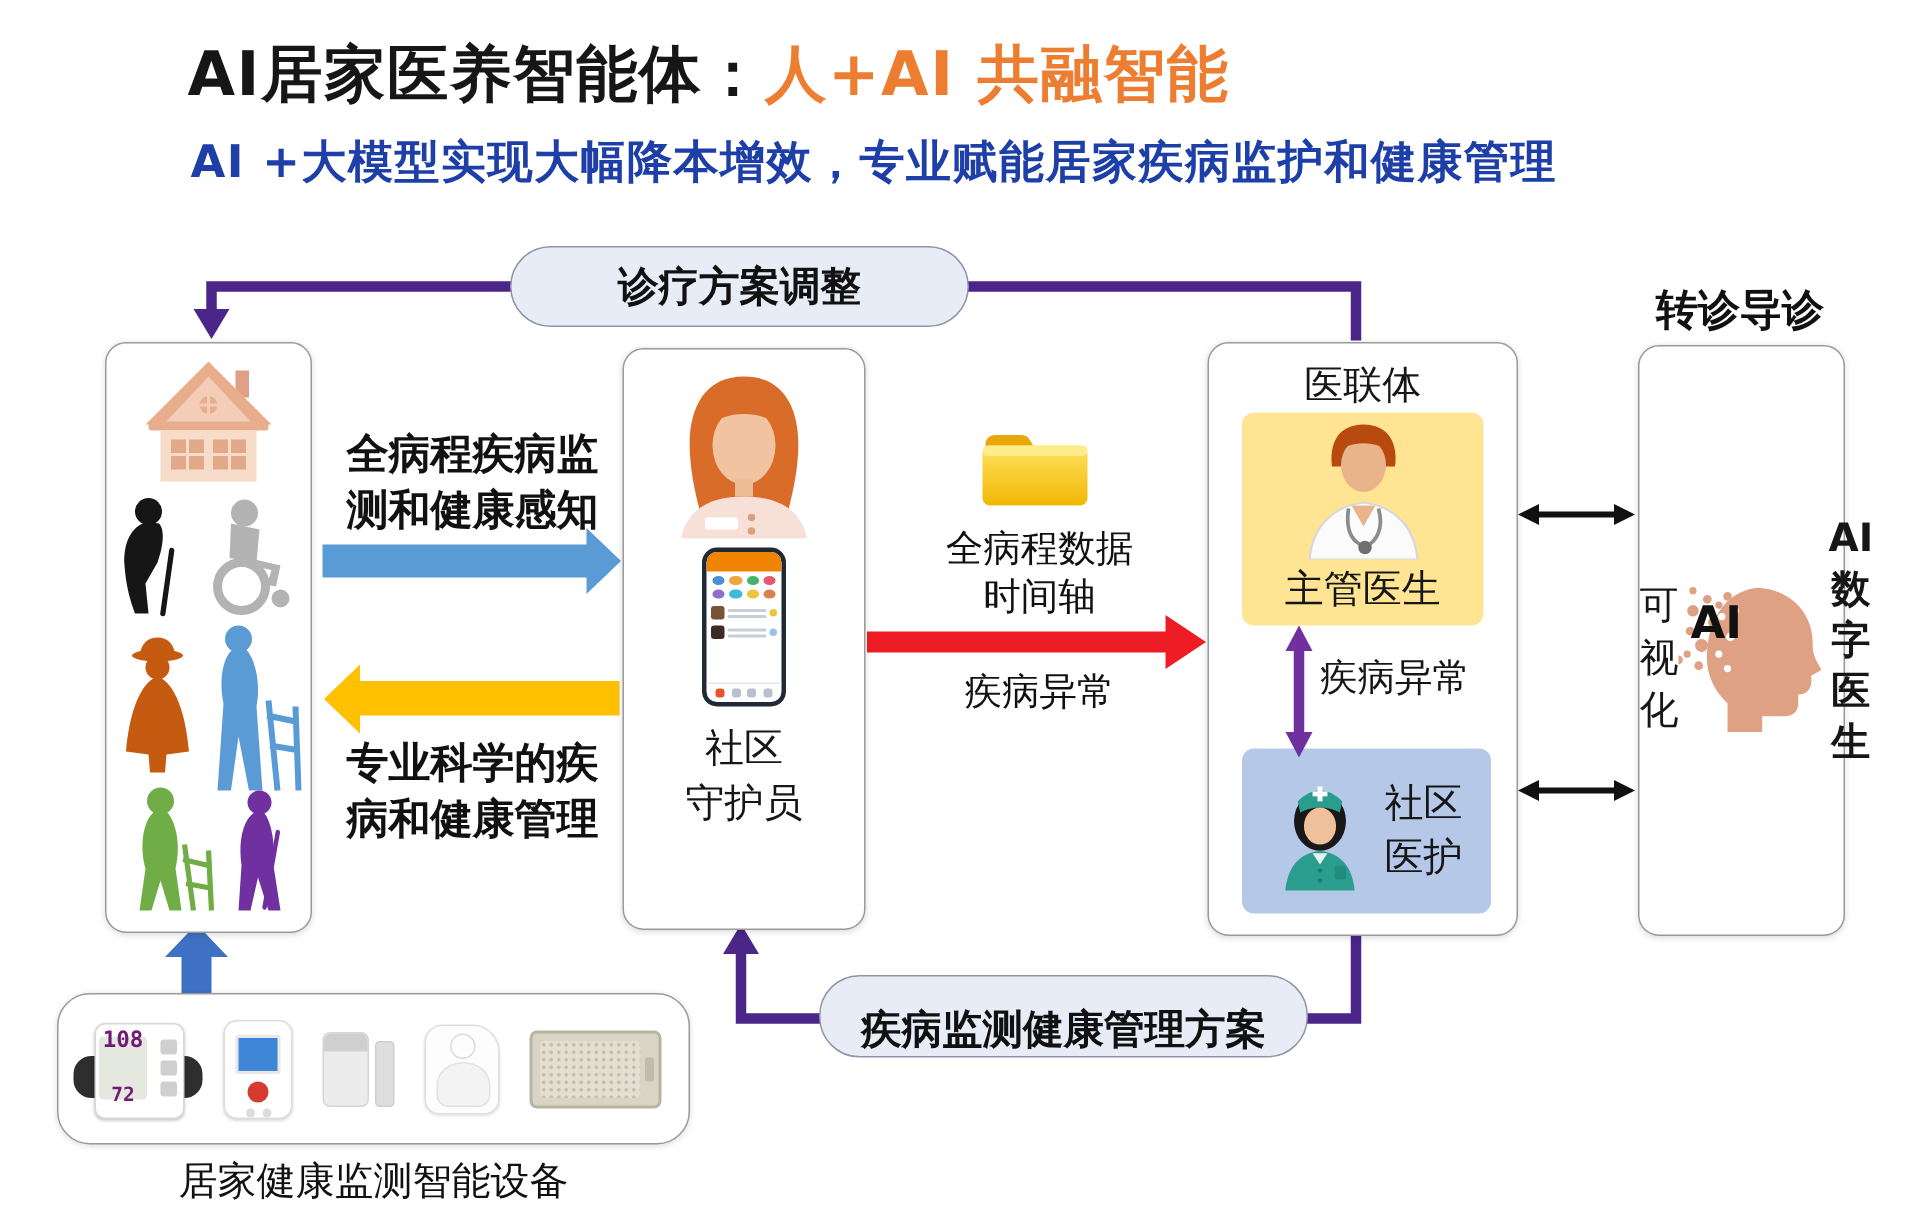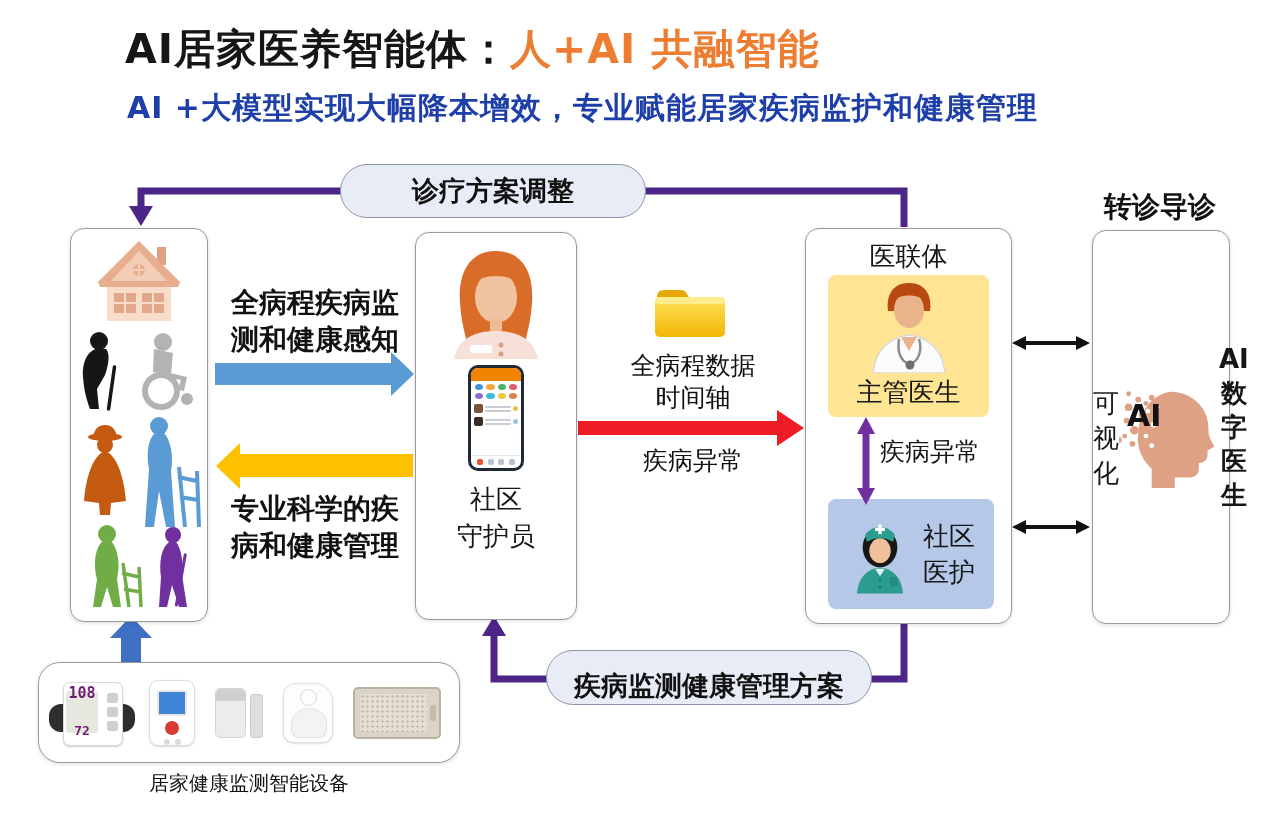--- a/index.html
+++ b/index.html
@@ -34,21 +34,21 @@
   .bottom-pill{left:546px;top:650px;width:324px;height:53px;align-items:flex-end;}
 
   
   .lbl{z-index:3;color:#111;}
   .arrow-lbl{font-size:28px;font-weight:700;line-height:37px;width:200px;}
   .monitor-lbl{left:215px;top:284px;}
   .manage-lbl{left:215px;top:490px;}
   .folder-lbl{left:608px;top:350px;width:170px;font-size:25px;line-height:32px;}
   .abnormal-lbl{left:608px;top:444px;width:170px;font-size:25px;}
   .aux-title{left:1088px;top:188px;width:144px;font-size:28px;font-weight:700;}
-  .devices-cap{left:38px;top:770px;width:422px;font-size:20px;}
+  .devices-cap{left:38px;top:770px;width:422px;font-size:26px;}
 
   
   .guardian-cap{font-size:26px;line-height:37px;margin-top:10px;}
 
   
   .alliance-title{width:100%;text-align:center;margin-top:10px;font-size:26px;}
   .doctor-card{position:absolute;left:22px;top:46px;width:161px;height:142px;background:var(--doctor_card);
                border-radius:8px;display:flex;flex-direction:column;align-items:center;}
   .doctor-card .cap{font-size:26px;margin-top:2px;}
   .referral-lbl{position:absolute;left:74px;top:206px;font-size:25px;}

